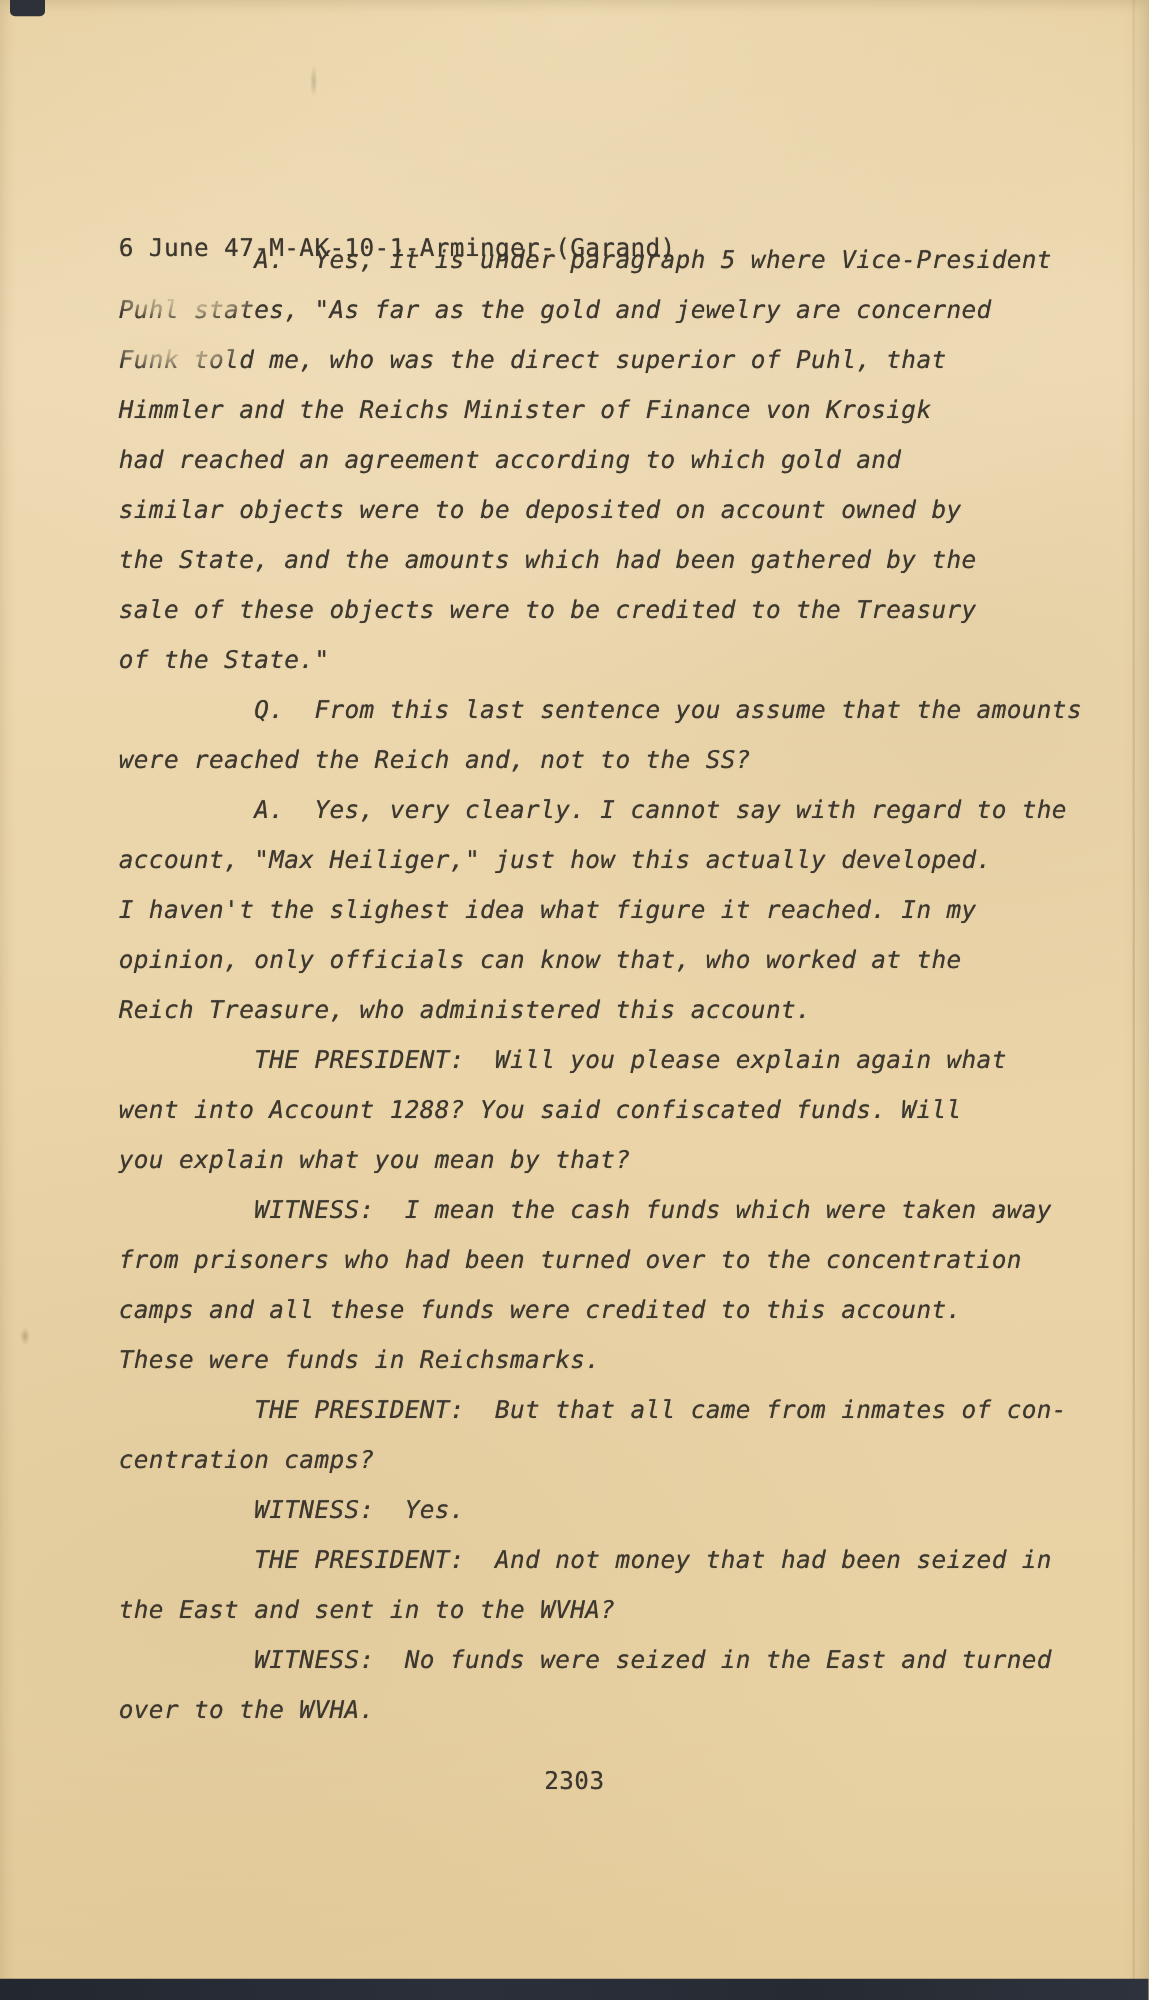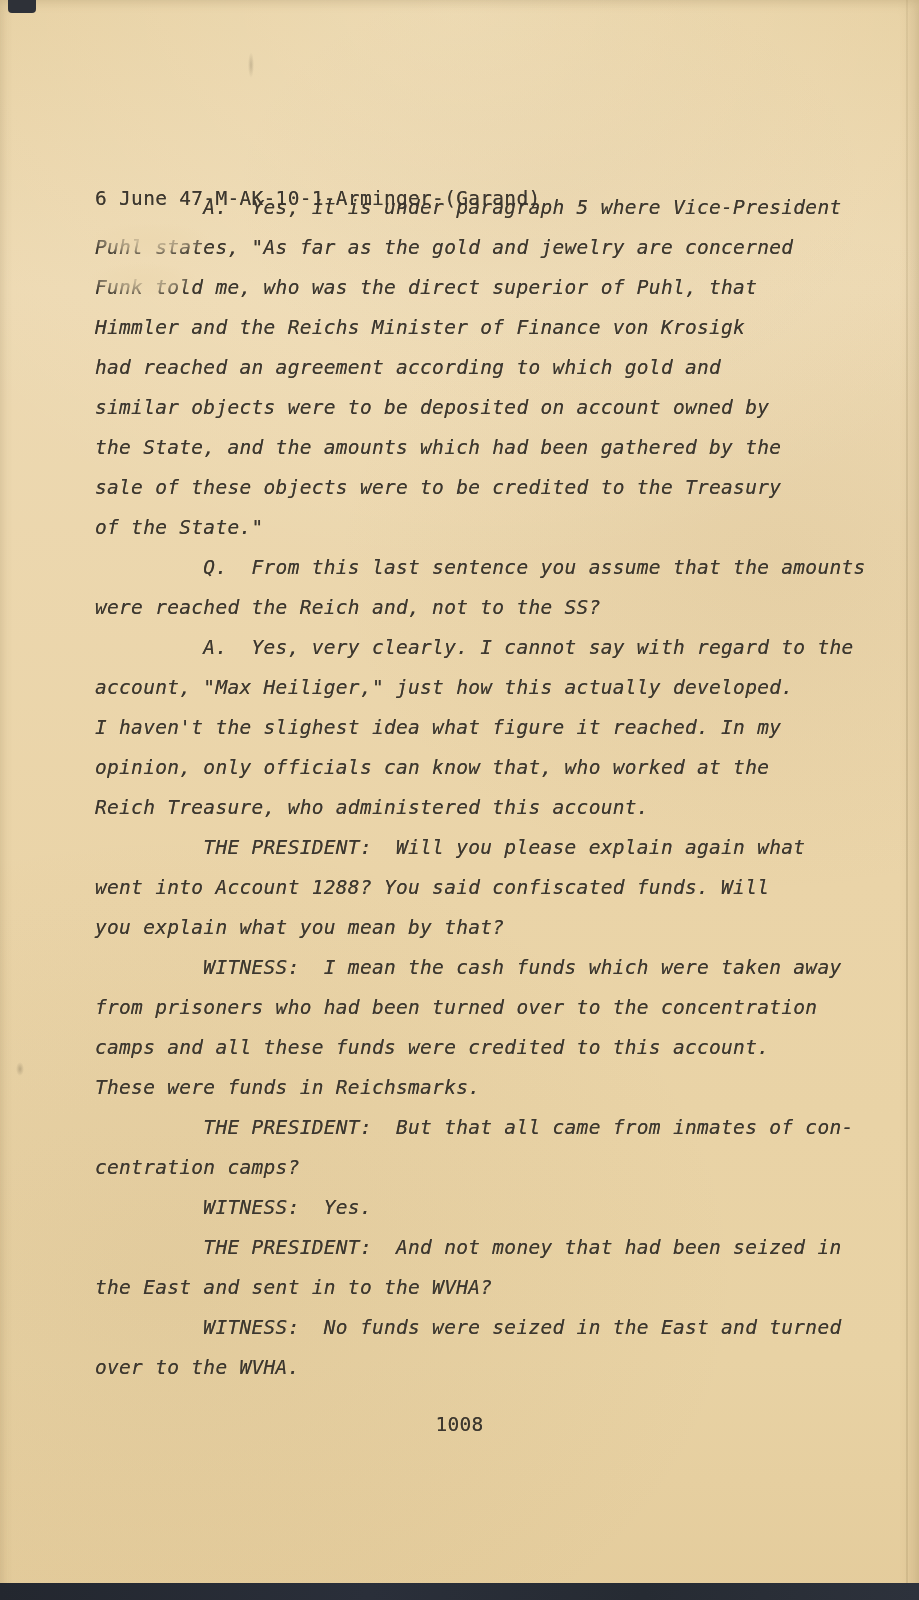--- a/index.html
+++ b/index.html
@@ -104,21 +104,21 @@
 <body>
 
 <div class="page">
 
   <div class="header typed">
     <div>6 June 47-M-AK-10-1-Arminger-(Garand)</div>
   </div>
 
   <div class="body-lines typed" id="body-lines"><div class="tline">         A.  Yes, it is under paragraph 5 where Vice-President</div><div class="tline">Puhl states, "As far as the gold and jewelry are concerned</div><div class="tline">Funk told me, who was the direct superior of Puhl, that</div><div class="tline">Himmler and the Reichs Minister of Finance von Krosigk</div><div class="tline">had reached an agreement according to which gold and</div><div class="tline">similar objects were to be deposited on account owned by</div><div class="tline">the State, and the amounts which had been gathered by the</div><div class="tline">sale of these objects were to be credited to the Treasury</div><div class="tline">of the State."</div><div class="tline">         Q.  From this last sentence you assume that the amounts</div><div class="tline">were reached the Reich and, not to the SS?</div><div class="tline">         A.  Yes, very clearly. I cannot say with regard to the</div><div class="tline">account, "Max Heiliger," just how this actually developed.</div><div class="tline">I haven't the slighest idea what figure it reached. In my</div><div class="tline">opinion, only officials can know that, who worked at the</div><div class="tline">Reich Treasure, who administered this account.</div><div class="tline">         THE PRESIDENT:  Will you please explain again what</div><div class="tline">went into Account 1288? You said confiscated funds. Will</div><div class="tline">you explain what you mean by that?</div><div class="tline">         WITNESS:  I mean the cash funds which were taken away</div><div class="tline">from prisoners who had been turned over to the concentration</div><div class="tline">camps and all these funds were credited to this account.</div><div class="tline">These were funds in Reichsmarks.</div><div class="tline">         THE PRESIDENT:  But that all came from inmates of con-</div><div class="tline">centration camps?</div><div class="tline">         WITNESS:  Yes.</div><div class="tline">         THE PRESIDENT:  And not money that had been seized in</div><div class="tline">the East and sent in to the WVHA?</div><div class="tline">         WITNESS:  No funds were seized in the East and turned</div><div class="tline">over to the WVHA.</div></div>
 
-  <div class="page-number typed">1008</div>
+  <div class="page-number typed">2303</div>
 
   <div class="fade-patch p1"></div>
   <div class="fade-patch p2"></div>
   <div class="smudge-a"></div>
   <div class="smudge-b"></div>
   <div class="edge-line-right"></div>
   <div class="scan-mark-topleft"></div>
   <div class="scan-band-bottom"></div>
 
 </div>

